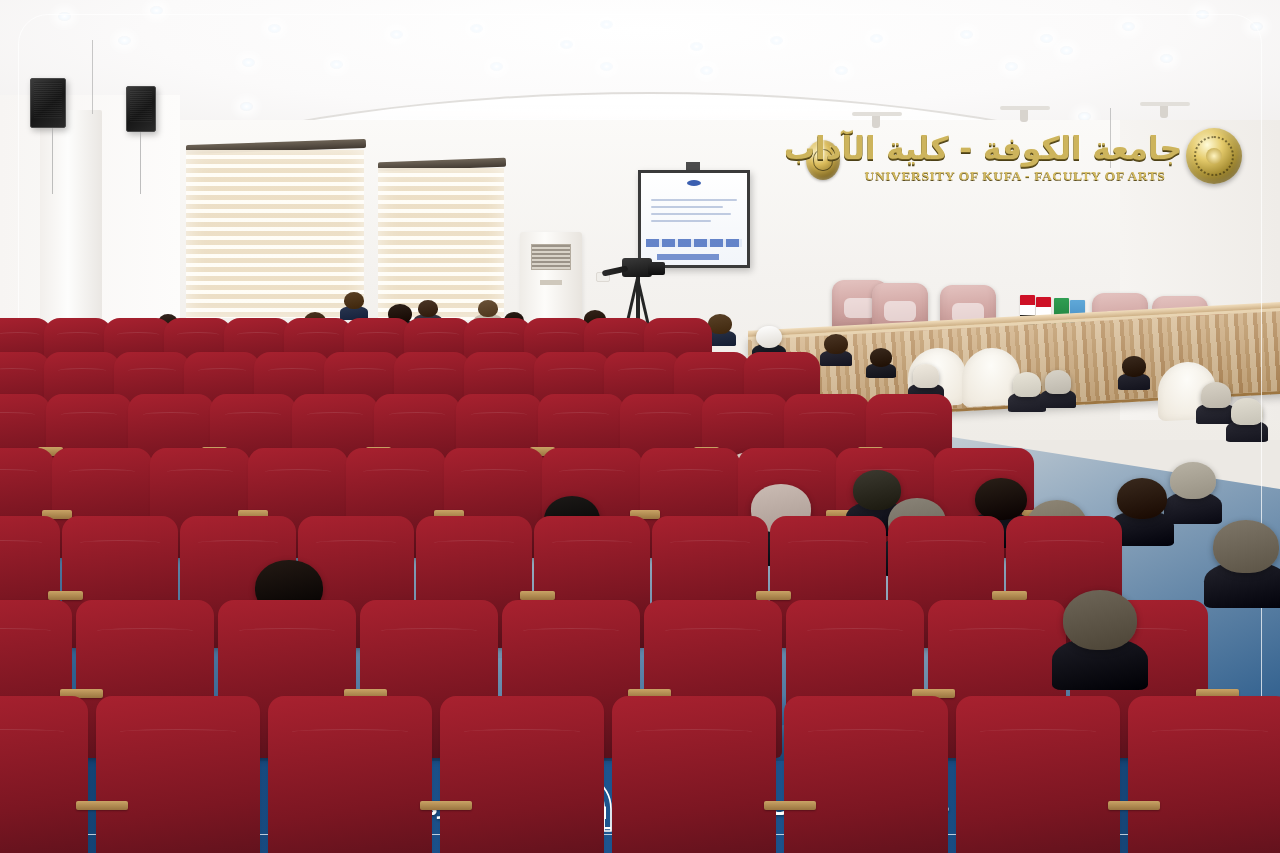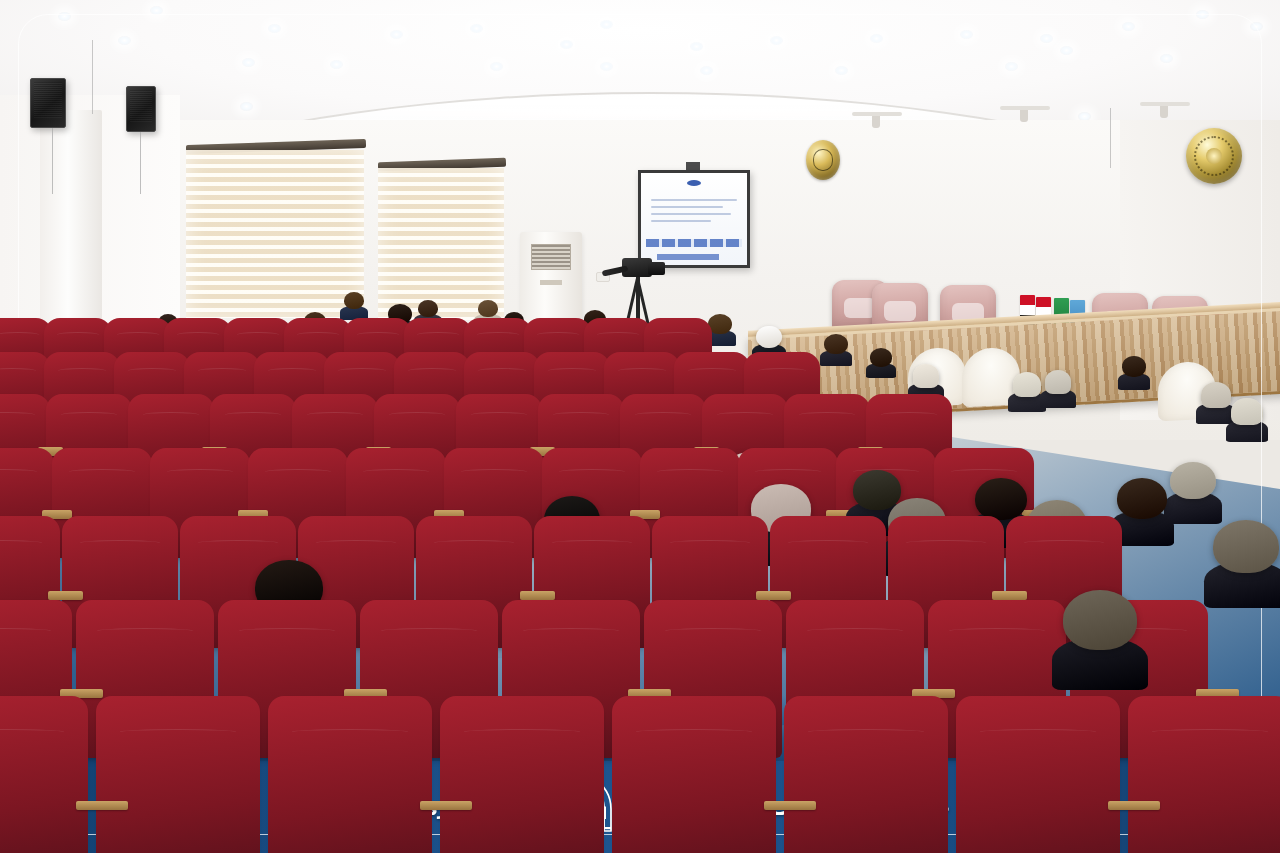--- a/index.html
+++ b/index.html
@@ -474,20 +474,22 @@
         <div class="slide-toolbar"></div>
         <div class="slide-bar2"></div>
       </div>
     </div>
 
     <div class="track-light" style="left:852px; top:112px;"></div>
     <div class="track-light" style="left:1000px; top:106px;"></div>
     <div class="track-light" style="left:1140px; top:102px;"></div>
 
     <div class="sign-emblem-oval"></div>
+    <div class="sign-ar">جامعة الكوفة - كلية الآداب</div>
+    <div class="sign-en">UNIVERSITY OF KUFA - FACULTY OF ARTS</div>
     <div class="sign-emblem-round"></div>
 
     <div class="dais-seat" style="left:832px; top:280px;"></div>
     <div class="dais-seat" style="left:872px; top:283px;"></div>
     <div class="dais-seat" style="left:940px; top:285px;"></div>
     <div class="dais-seat" style="left:1092px; top:293px;"></div>
     <div class="dais-seat" style="left:1152px; top:296px;"></div>
 
     <div class="flags">
       <div class="flag flag-iraq" style="left:0; top:8px;"></div>

